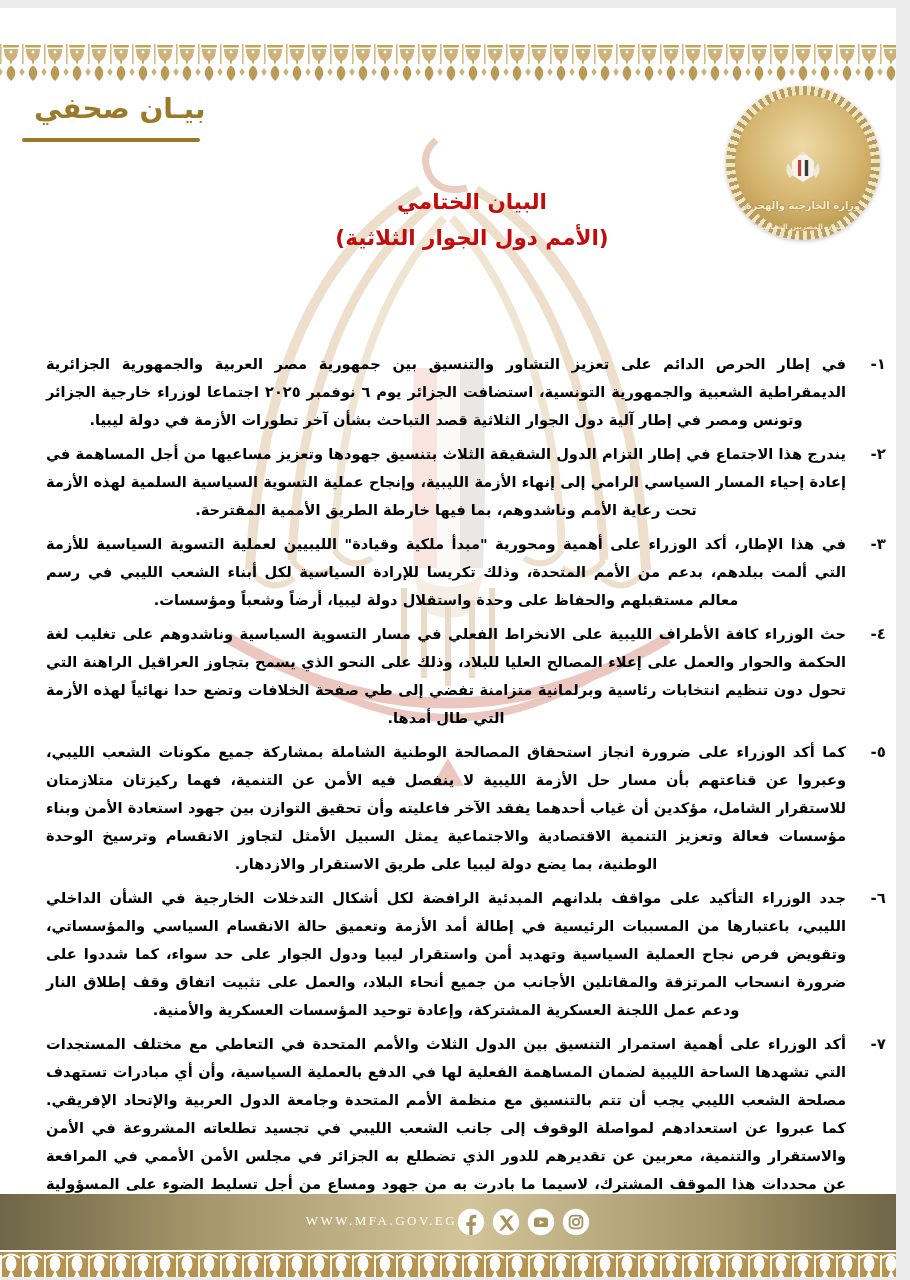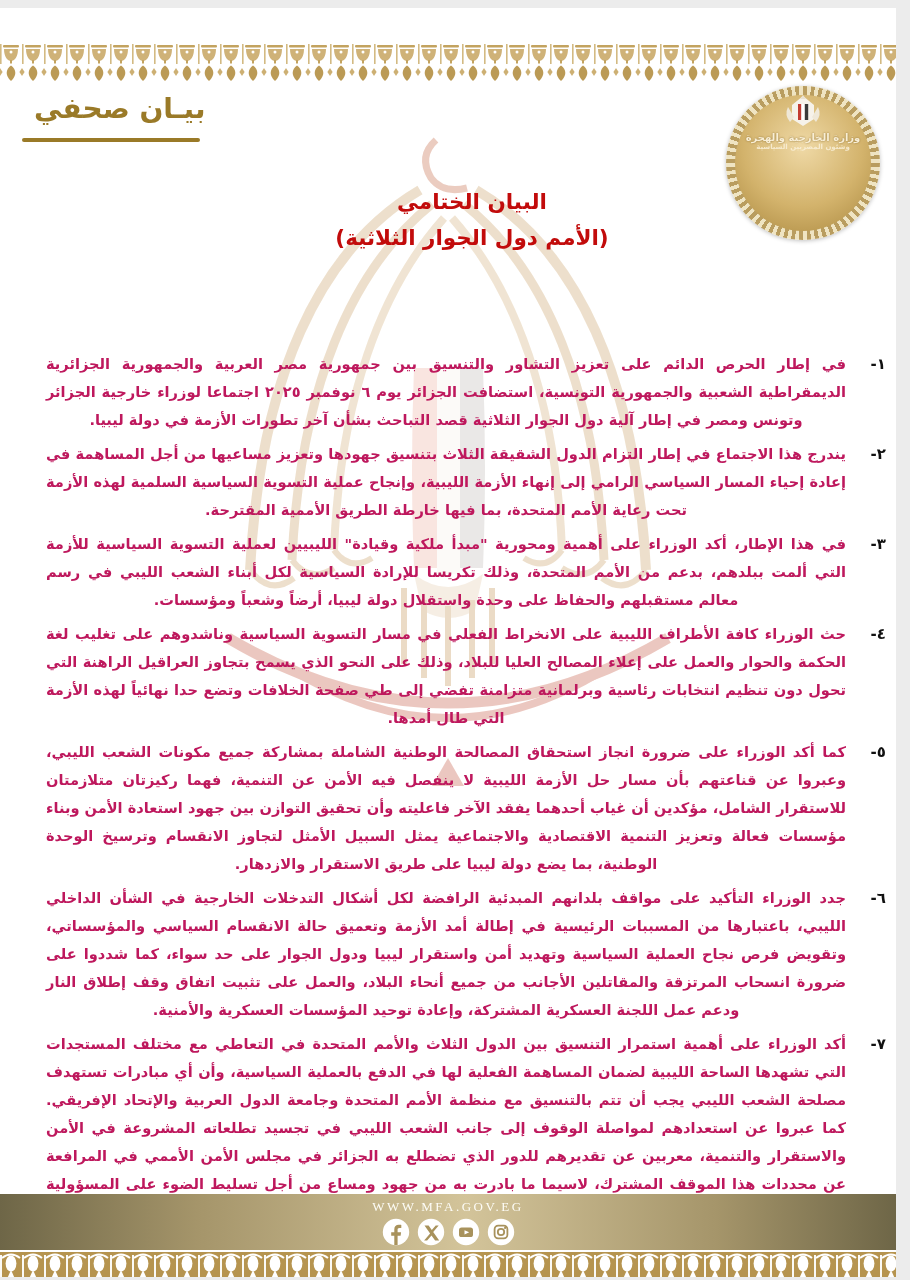--- a/index.html
+++ b/index.html
@@ -15,40 +15,40 @@
   .press-label{position:absolute;top:92px;left:34px;z-index:4;color:#9a7a28;
         font-size:28px;font-weight:bold;direction:rtl;}
   .press-underline{position:absolute;top:138px;left:22px;width:178px;height:3.5px;
         background:#9a7a28;border-radius:2px;}
 
   .seal{position:absolute;top:86px;right:30px;width:154px;height:154px;border-radius:50%;
         background:repeating-conic-gradient(#b99d5f 0deg 3deg,#efe4c2 3deg 6deg);
         padding:0;z-index:4;box-shadow:0 1px 4px rgba(0,0,0,.25);}
   .seal-inner{position:absolute;inset:9px;border-radius:50%;
         background:radial-gradient(circle at 50% 38%,#efd9a6 0%,#d3b36c 55%,#aa883f 100%);
-        display:flex;flex-direction:column;align-items:center;justify-content:flex-start;
-        text-align:center;color:#f9efd6;}
+        display:flex;flex-direction:column;align-items:center;justify-content:flex-end;
+        text-align:center;color:#f9efd6;gap:12px;}
   .seal-line1{font-size:10px;font-weight:bold;direction:rtl;margin-top:3px;text-shadow:0 0 2px #8a6c2c;}
   .seal-line2{font-size:7px;font-weight:bold;direction:rtl;opacity:.9;}
 
   .watermark{position:absolute;top:118px;left:168px;width:560px;height:680px;z-index:0;opacity:.5;}
 
   .title-block{position:absolute;top:184px;left:0;width:896px;text-align:center;z-index:2;
         color:#c20b0b;font-weight:bold;font-size:21.5px;line-height:36px;direction:rtl;padding-left:24px;}
 
   .body-text{position:absolute;top:350px;right:24px;left:46px;z-index:2;direction:rtl;}
   .para{display:flex;margin-bottom:6px;}
   .para-num{flex:none;width:40px;font-size:15px;font-weight:bold;color:#111;
         line-height:28px;letter-spacing:1px;}
-  .para-text{flex:1;font-size:14.6px;font-weight:bold;color:#be185d;line-height:28px;
+  .para-text{flex:1;font-size:14.6px;font-weight:bold;color:#000000;line-height:28px;
         text-align:justify;text-align-last:center;}
 
   .footer-bar{position:absolute;top:1194px;left:0;width:896px;height:56px;z-index:6;
         background:linear-gradient(90deg,#6e6647 0%,#a5956a 22%,#d3c49a 52%,#a5956a 80%,#6e6647 100%);
-        display:flex;flex-direction:column;align-items:center;justify-content:center;}
+        display:flex;flex-direction:row;align-items:center;justify-content:center;}
   .footer-url{font-family:"Liberation Serif",serif;color:#fdfcf6;font-size:13px;
         letter-spacing:2.5px;margin-bottom:3px;}
   .social-row{display:flex;gap:7px;align-items:center;}
   .social-row svg{display:block;}
 </style>
 </head>
 <body>
 
 <div class="page">
 
@@ -117,21 +117,21 @@
   </div>
 
   <div class="body-text">
     <div class="para">
       <div class="para-num">١-</div>
       <div class="para-text">في إطار الحرص الدائم على تعزيز التشاور والتنسيق بين جمهورية مصر العربية والجمهورية الجزائرية الديمقراطية الشعبية والجمهورية التونسية، استضافت الجزائر يوم ٦ نوفمبر ٢٠٢٥ اجتماعا لوزراء خارجية الجزائر وتونس ومصر في إطار آلية دول الجوار الثلاثية قصد التباحث بشأن آخر تطورات الأزمة في دولة ليبيا.</div>
     </div>
 
     <div class="para">
       <div class="para-num">٢-</div>
-      <div class="para-text">يندرج هذا الاجتماع في إطار التزام الدول الشقيقة الثلاث بتنسيق جهودها وتعزيز مساعيها من أجل المساهمة في إعادة إحياء المسار السياسي الرامي إلى إنهاء الأزمة الليبية، وإنجاح عملية التسوية السياسية السلمية لهذه الأزمة تحت رعاية الأمم المتحدة، بما فيها خارطة الطريق الأممية المقترحة.</div>
+      <div class="para-text">يندرج هذا الاجتماع في إطار التزام الدول الشقيقة الثلاث بتنسيق جهودها وتعزيز مساعيها من أجل المساهمة في إعادة إحياء المسار السياسي الرامي إلى إنهاء الأزمة الليبية، وإنجاح عملية التسوية السياسية السلمية لهذه الأزمة تحت رعاية الأمم وناشدوهم، بما فيها خارطة الطريق الأممية المقترحة.</div>
     </div>
 
     <div class="para">
       <div class="para-num">٣-</div>
       <div class="para-text">في هذا الإطار، أكد الوزراء على أهمية ومحورية "مبدأ ملكية وقيادة" الليبيين لعملية التسوية السياسية للأزمة التي ألمت ببلدهم، بدعم من الأمم المتحدة، وذلك تكريسا للإرادة السياسية لكل أبناء الشعب الليبي في رسم معالم مستقبلهم والحفاظ على وحدة واستقلال دولة ليبيا، أرضاً وشعباً ومؤسسات.</div>
     </div>
 
     <div class="para">
       <div class="para-num">٤-</div>
       <div class="para-text">حث الوزراء كافة الأطراف الليبية على الانخراط الفعلي في مسار التسوية السياسية وناشدوهم على تغليب لغة الحكمة والحوار والعمل على إعلاء المصالح العليا للبلاد، وذلك على النحو الذي يسمح بتجاوز العراقيل الراهنة التي تحول دون تنظيم انتخابات رئاسية وبرلمانية متزامنة تفضي إلى طي صفحة الخلافات وتضع حدا نهائياً لهذه الأزمة التي طال أمدها.</div>

